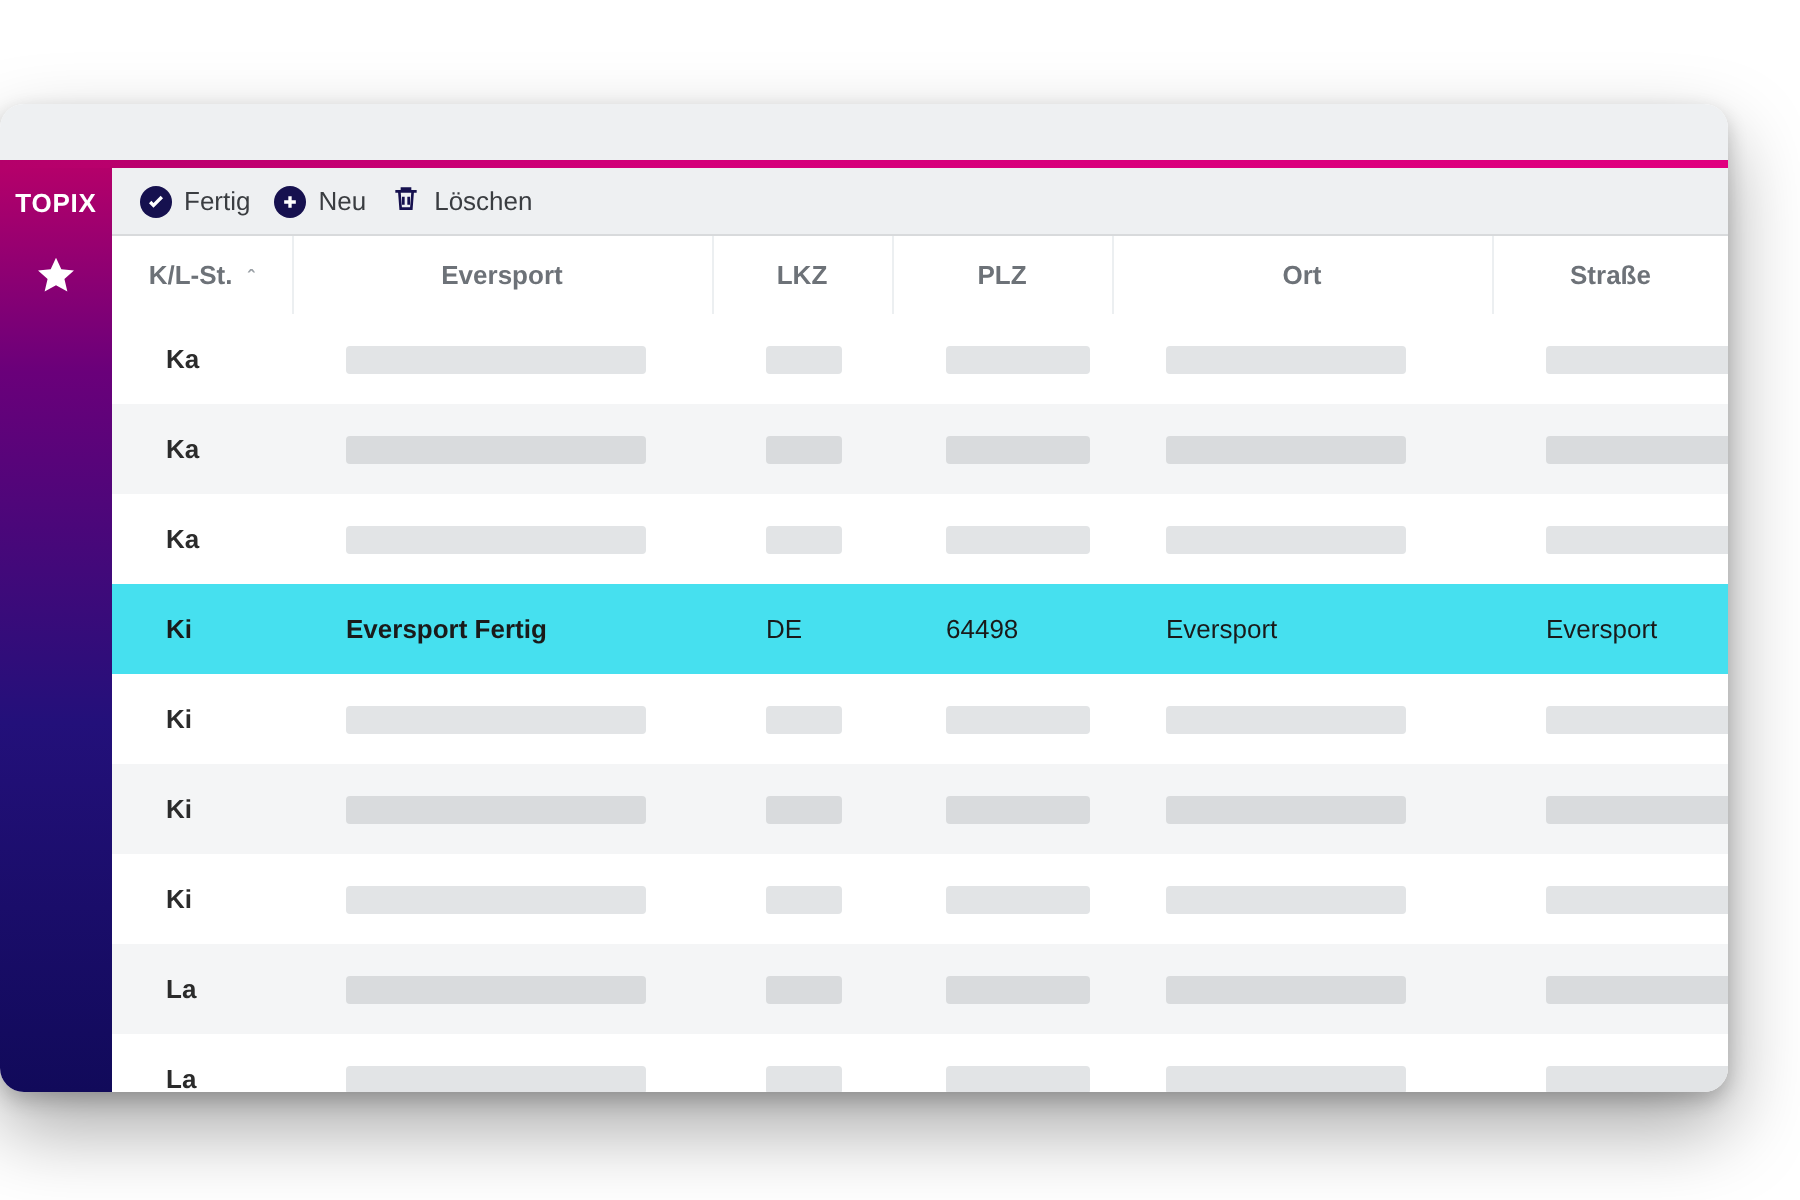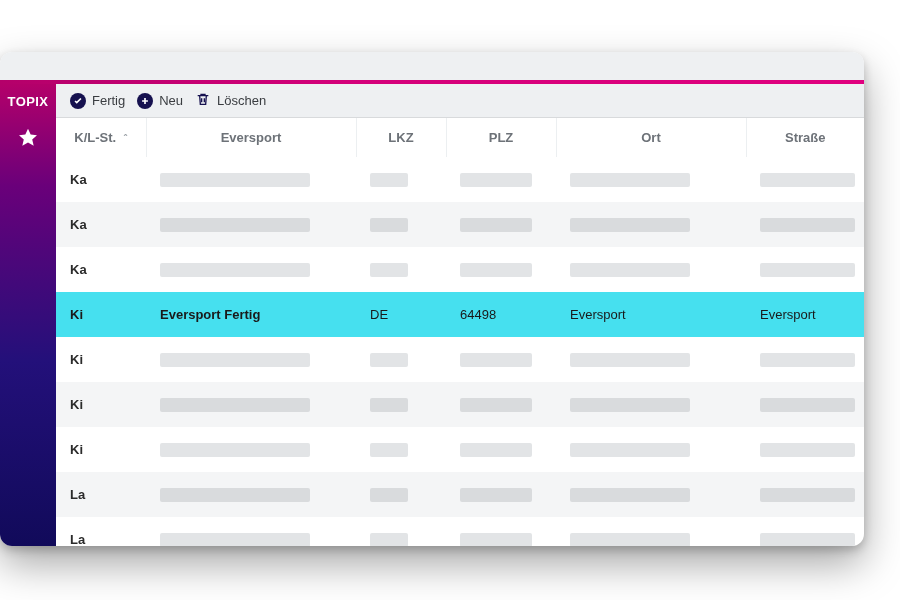--- a/index.html
+++ b/index.html
@@ -71,21 +71,21 @@
   col.c0{width:90px}col.c1{width:210px}col.c2{width:90px}col.c3{width:110px}col.c4{width:190px}col.c5{width:auto}
   thead th {
     text-align:center; font-weight:700; font-size:13px; color:#6d7278;
     padding:12px 14px 12px;
     background:#fff;
     border-right:1px solid #eceff1;
   }
   thead th:last-child{border-right:none;}
   thead th .sort { font-size:10px; color:#9aa0a6; margin-left:4px; }
   tbody td {
-    padding:0 14px;
+    padding:0 27px;
     height:45px;
     font-size:13px; color:#2b2b2b;
     border-top:0;
   }
   tbody tr.alt { background:#f4f5f6; }
   tbody tr.sel { background:#46e0ef; }
   tbody tr.sel td { color:#1a1a1a; font-weight:400; }
   tbody tr.sel td.key, tbody tr.sel td.search { font-weight:700; }
   tbody td.key { font-weight:700; }
   .ph {

